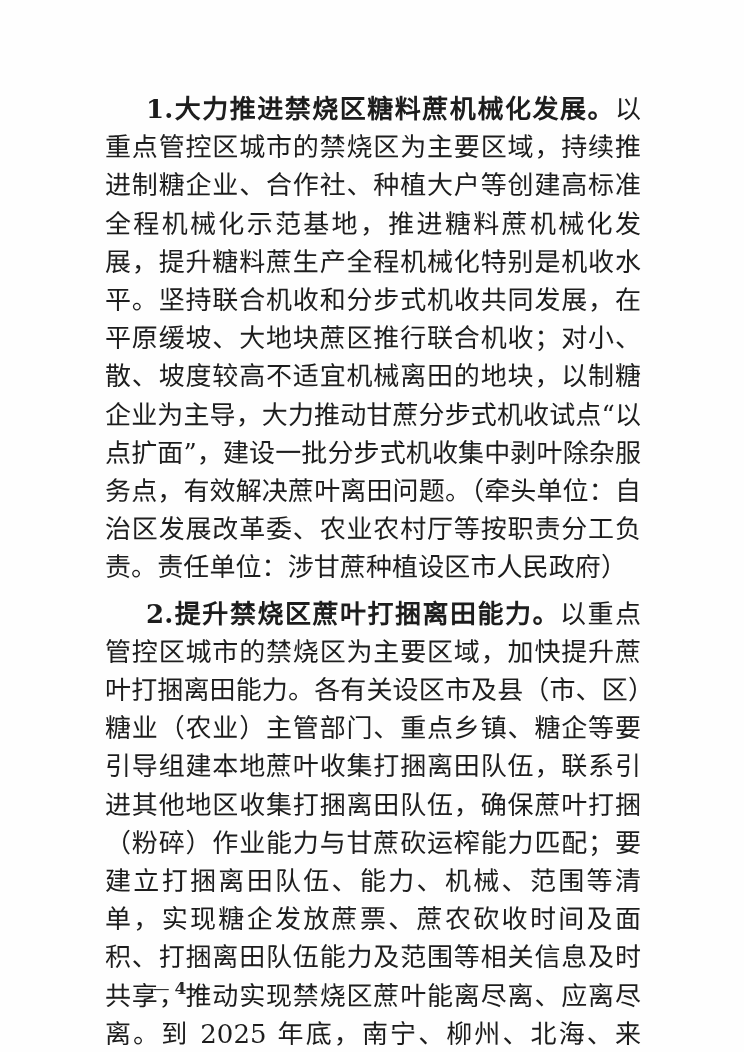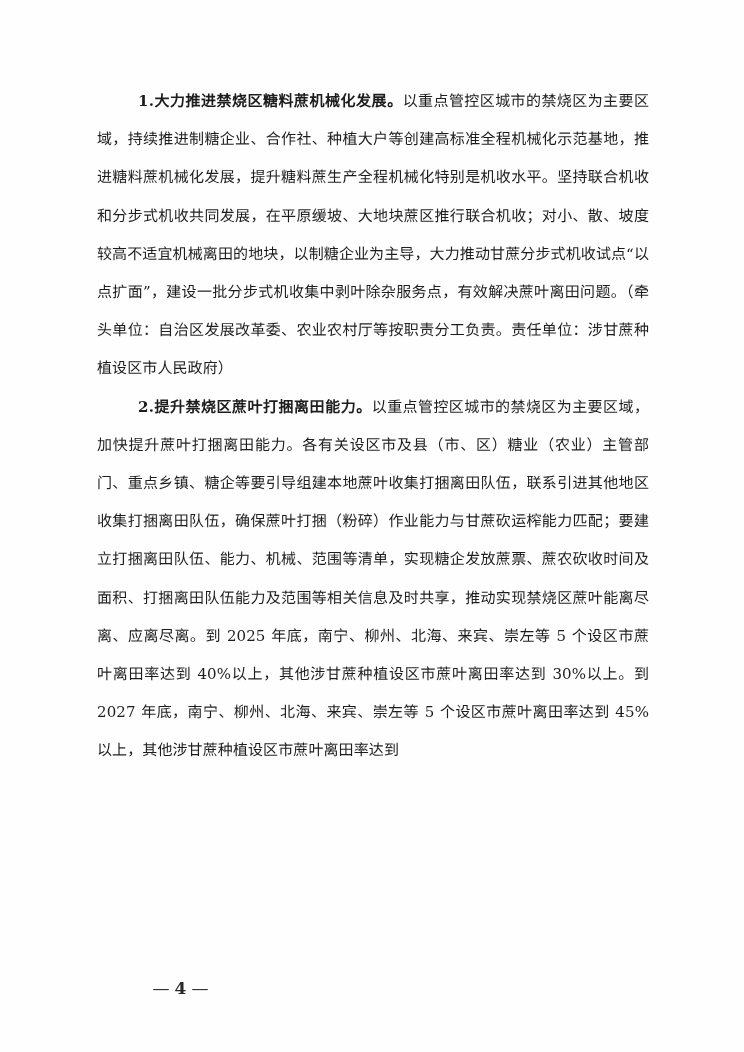--- a/index.html
+++ b/index.html
@@ -28,25 +28,25 @@
   }
 
   .page-body {
     position: absolute;
     left: 97px;
     top: 82px;
     width: 552px;
   }
 
   .para {
-    margin: 0;
+    margin: 8px;
     text-align: justify;
     text-justify: inter-character;
     text-align-last: left;
-    font-size: 15px;
+    font-size: 26px;
     line-height: 38.2px;
     letter-spacing: 0.1px;
     word-spacing: 0.5px;
     color: #1f1f1f;
     text-indent: 41px;
   }
 
   .para + .para {
     margin-top: 0;
   }

